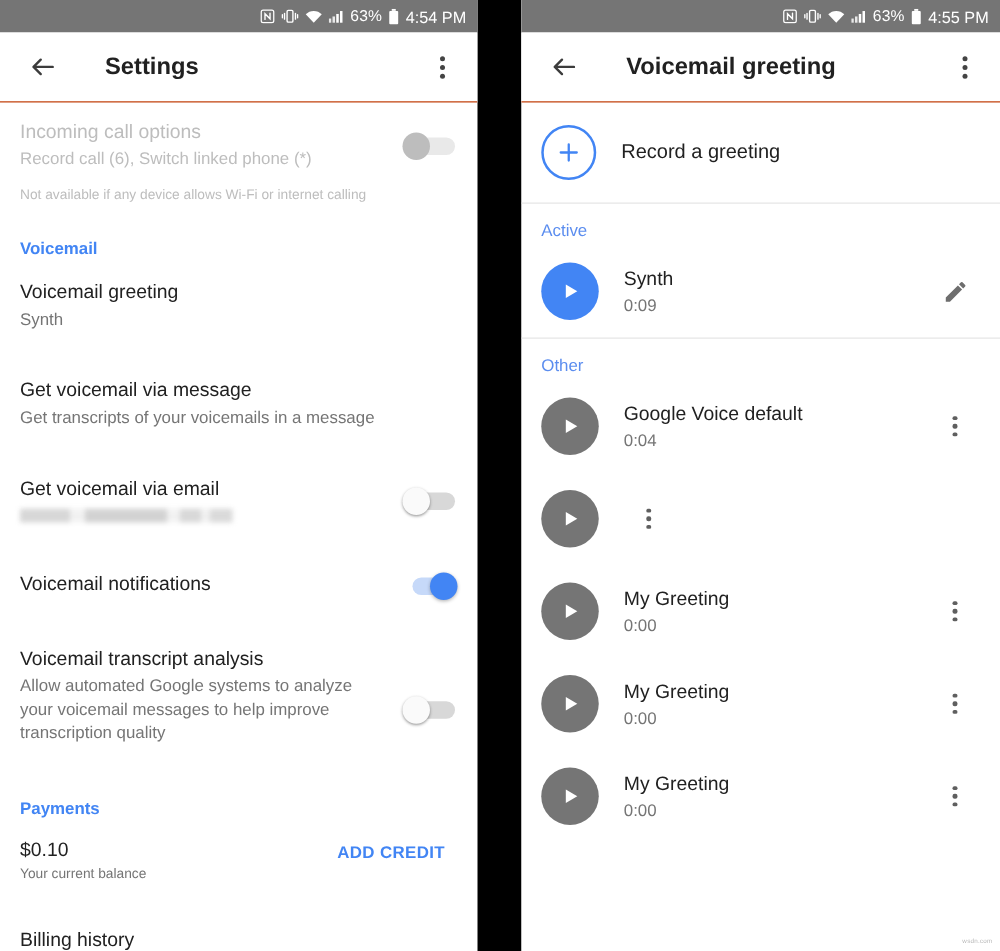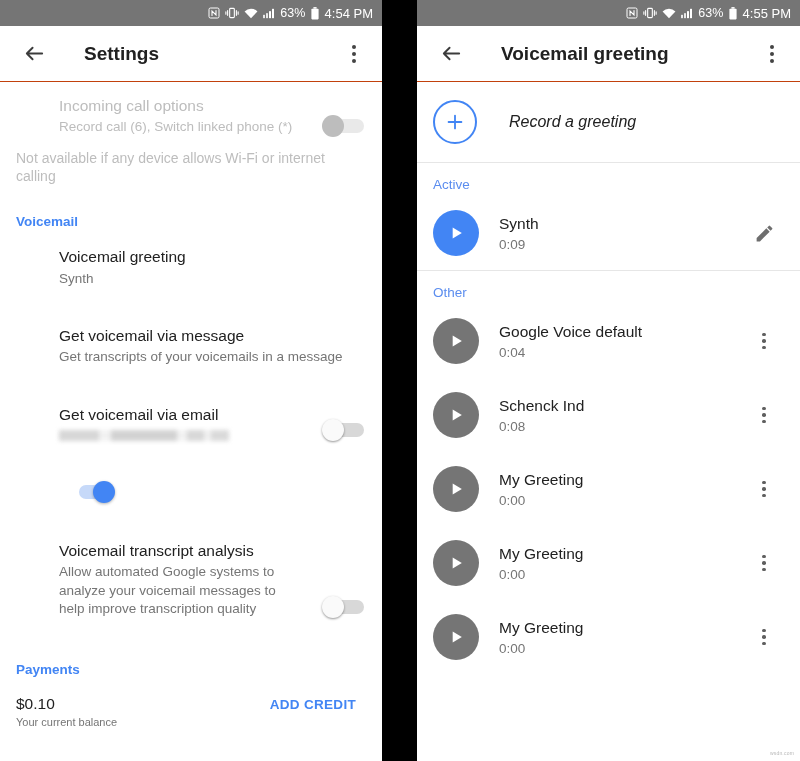--- a/index.html
+++ b/index.html
@@ -63,41 +63,40 @@
     width: 40px; height: 40px;
     display: flex; align-items: center; justify-content: center;
     flex: 0 0 40px;
   }
 
   
   .content { height: calc(761px - 26px - 57px); overflow: hidden; }
 
   .row {
     display: flex;
-    align-items: flex-end;
+    align-items: center;
     padding: 14px 16px 12px 16px;
     min-height: 40px;
-    margin-left: 43px;
   }
   .row .texts { flex: 1; min-width: 0; }
   .row .primary {
     font-size: 15.5px;
     color: #212121;
     line-height: 1.25;
   }
   .row .secondary {
     font-size: 13.5px;
     color: #757575;
     line-height: 1.35;
     margin-top: 3px;
   }
   .row.disabled .primary,
   .row.disabled .secondary { color: #bdbdbd; }
   .note {
-    font-size: 14px;
+    font-size: 11px;
     color: #bdbdbd;
     padding: 0 16px 14px 16px;
     line-height: 1.35;
   }
   .section-header {
     font-size: 13.5px;
     font-weight: 700;
     color: #4285f4;
     padding: 14px 16px 4px 16px;
   }
@@ -163,22 +162,21 @@
   }
 
   .spacer-sm { height: 12px; }
   .spacer-md { height: 18px; }
 
   
   .record-row {
     display: flex;
     align-items: center;
     padding: 18px 16px;
-    gap: 32px;
-    font-style: italic;
+    gap: 20px;
   }
   .plus-circle {
     width: 44px; height: 44px; flex: 0 0 44px;
     border: 2px solid #4285f4;
     border-radius: 50%;
     display: flex; align-items: center; justify-content: center;
   }
   .record-label { font-size: 16px; color: #212121; }
 
   .hr { height: 1px; background: #e6e6e6; }
@@ -315,20 +313,23 @@
         </div>
         <div class="switch off">
           <span class="track"></span>
           <span class="knob"></span>
         </div>
       </div>
 
       <div class="spacer-sm"></div>
 
       <div class="row">
+        <div class="texts">
+          <div class="primary">Voicemail notifications</div>
+        </div>
         <div class="switch on">
           <span class="track"></span>
           <span class="knob"></span>
         </div>
       </div>
 
       <div class="spacer-sm"></div>
 
       <div class="row">
         <div class="texts" style="padding-right:6px;">
@@ -474,24 +475,20 @@
             </span>
         </div>
       </div>
 
       <div class="greet-row">
         <div class="play-circle">
           <svg width="20" height="20" viewBox="0 0 24 24">
               <path d="M8 5.5 19 12 8 18.5Z" fill="#fff"></path>
             </svg>
         </div>
-        <div class="greet-texts">
-          <div class="greet-name">Schenck Ind</div>
-          <div class="greet-dur">0:08</div>
-        </div>
         <div class="icon-btn">
           <span class="dots-vert">
               <i></i>
               <i></i>
               <i></i>
             </span>
         </div>
       </div>
 
       <div class="greet-row">

